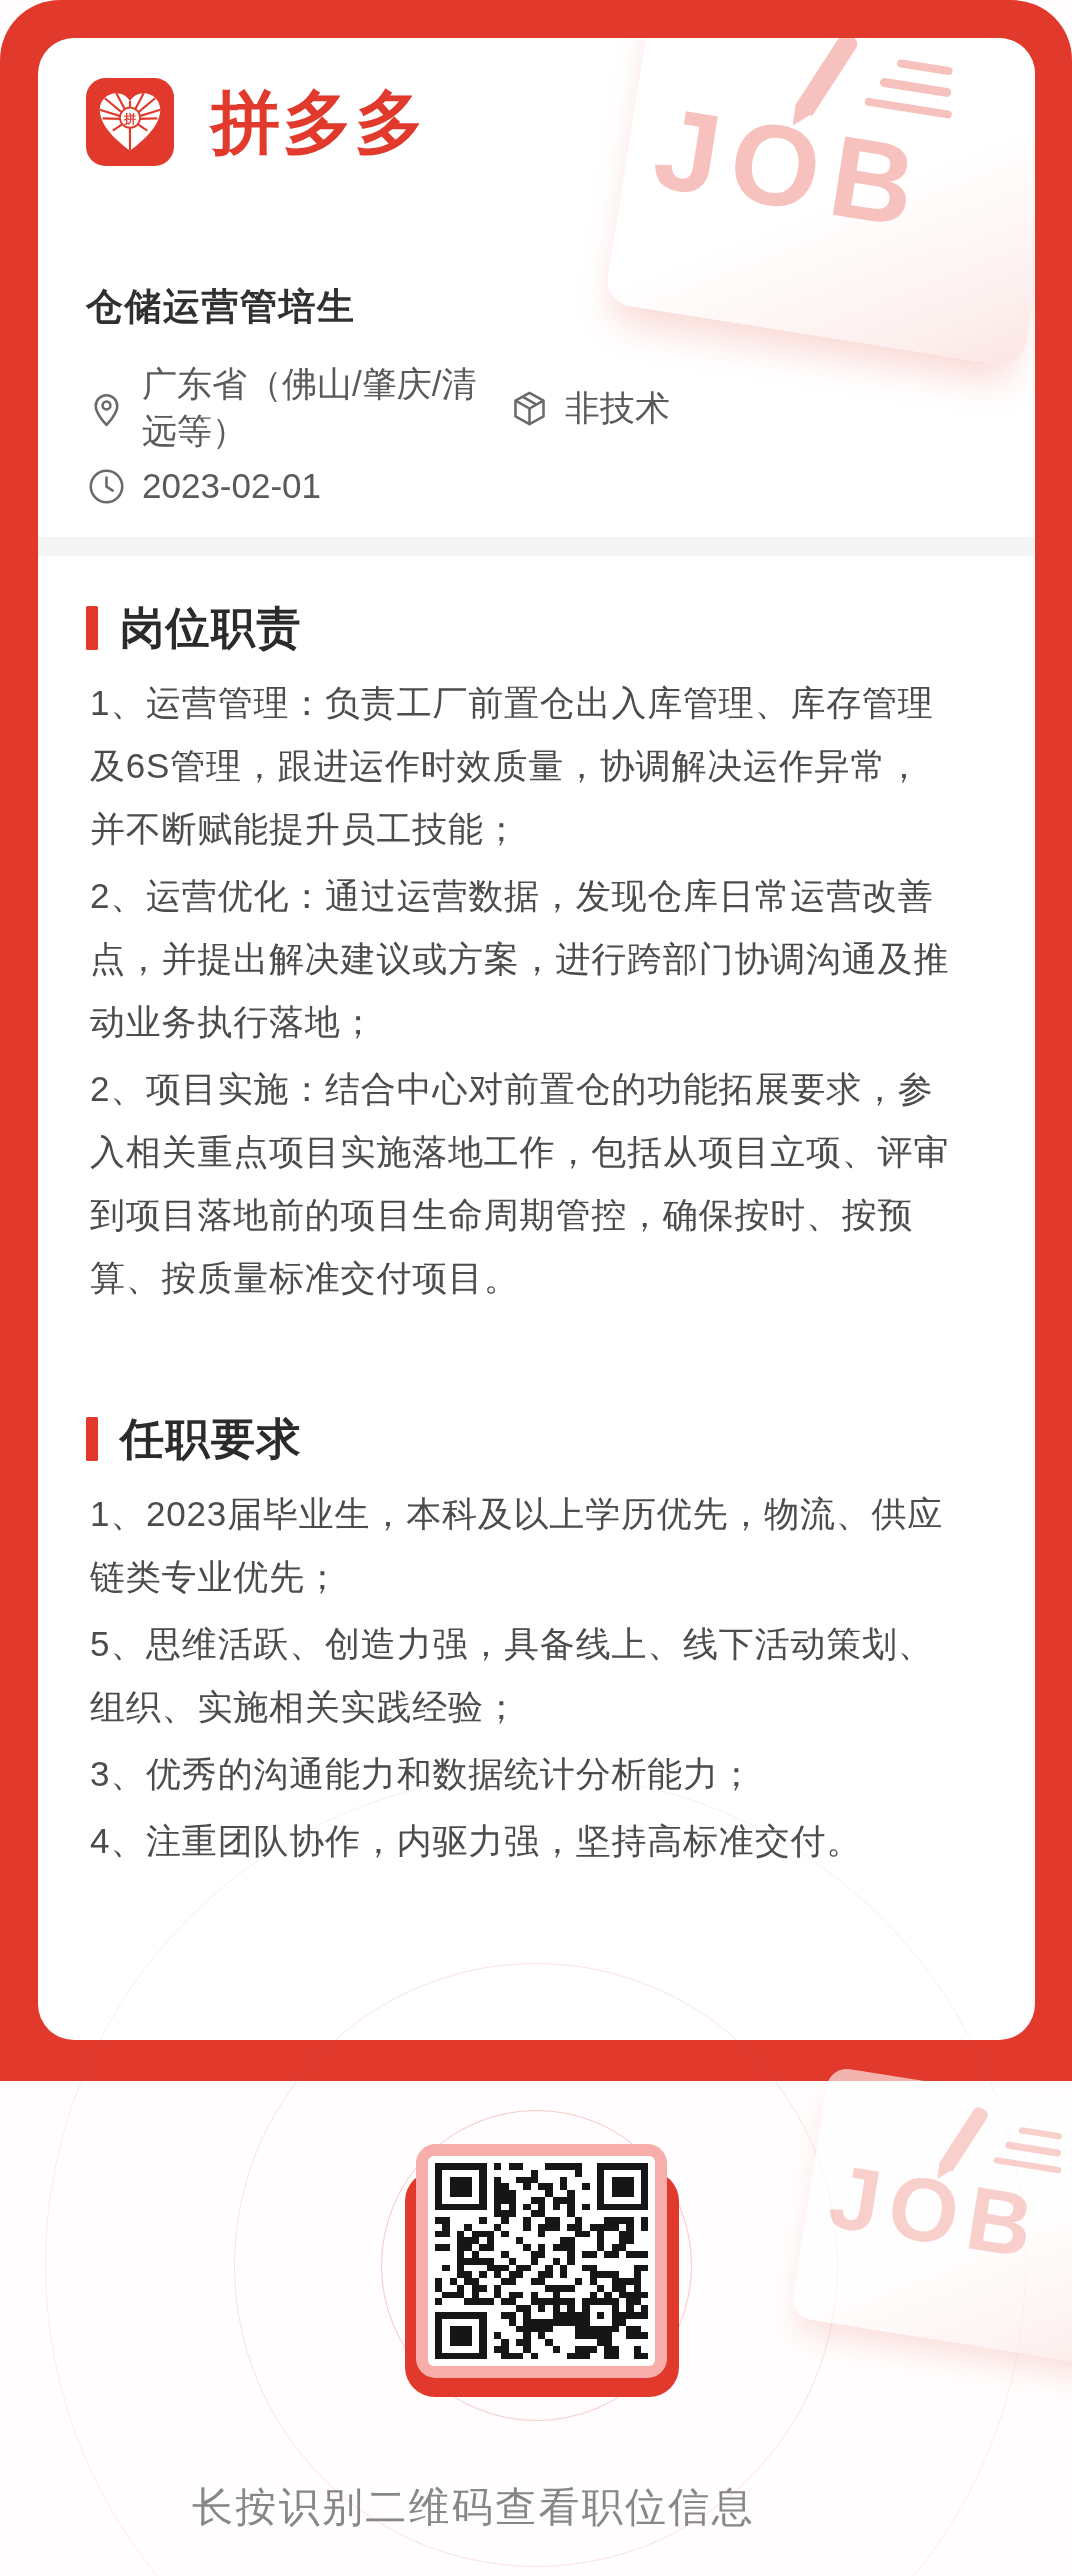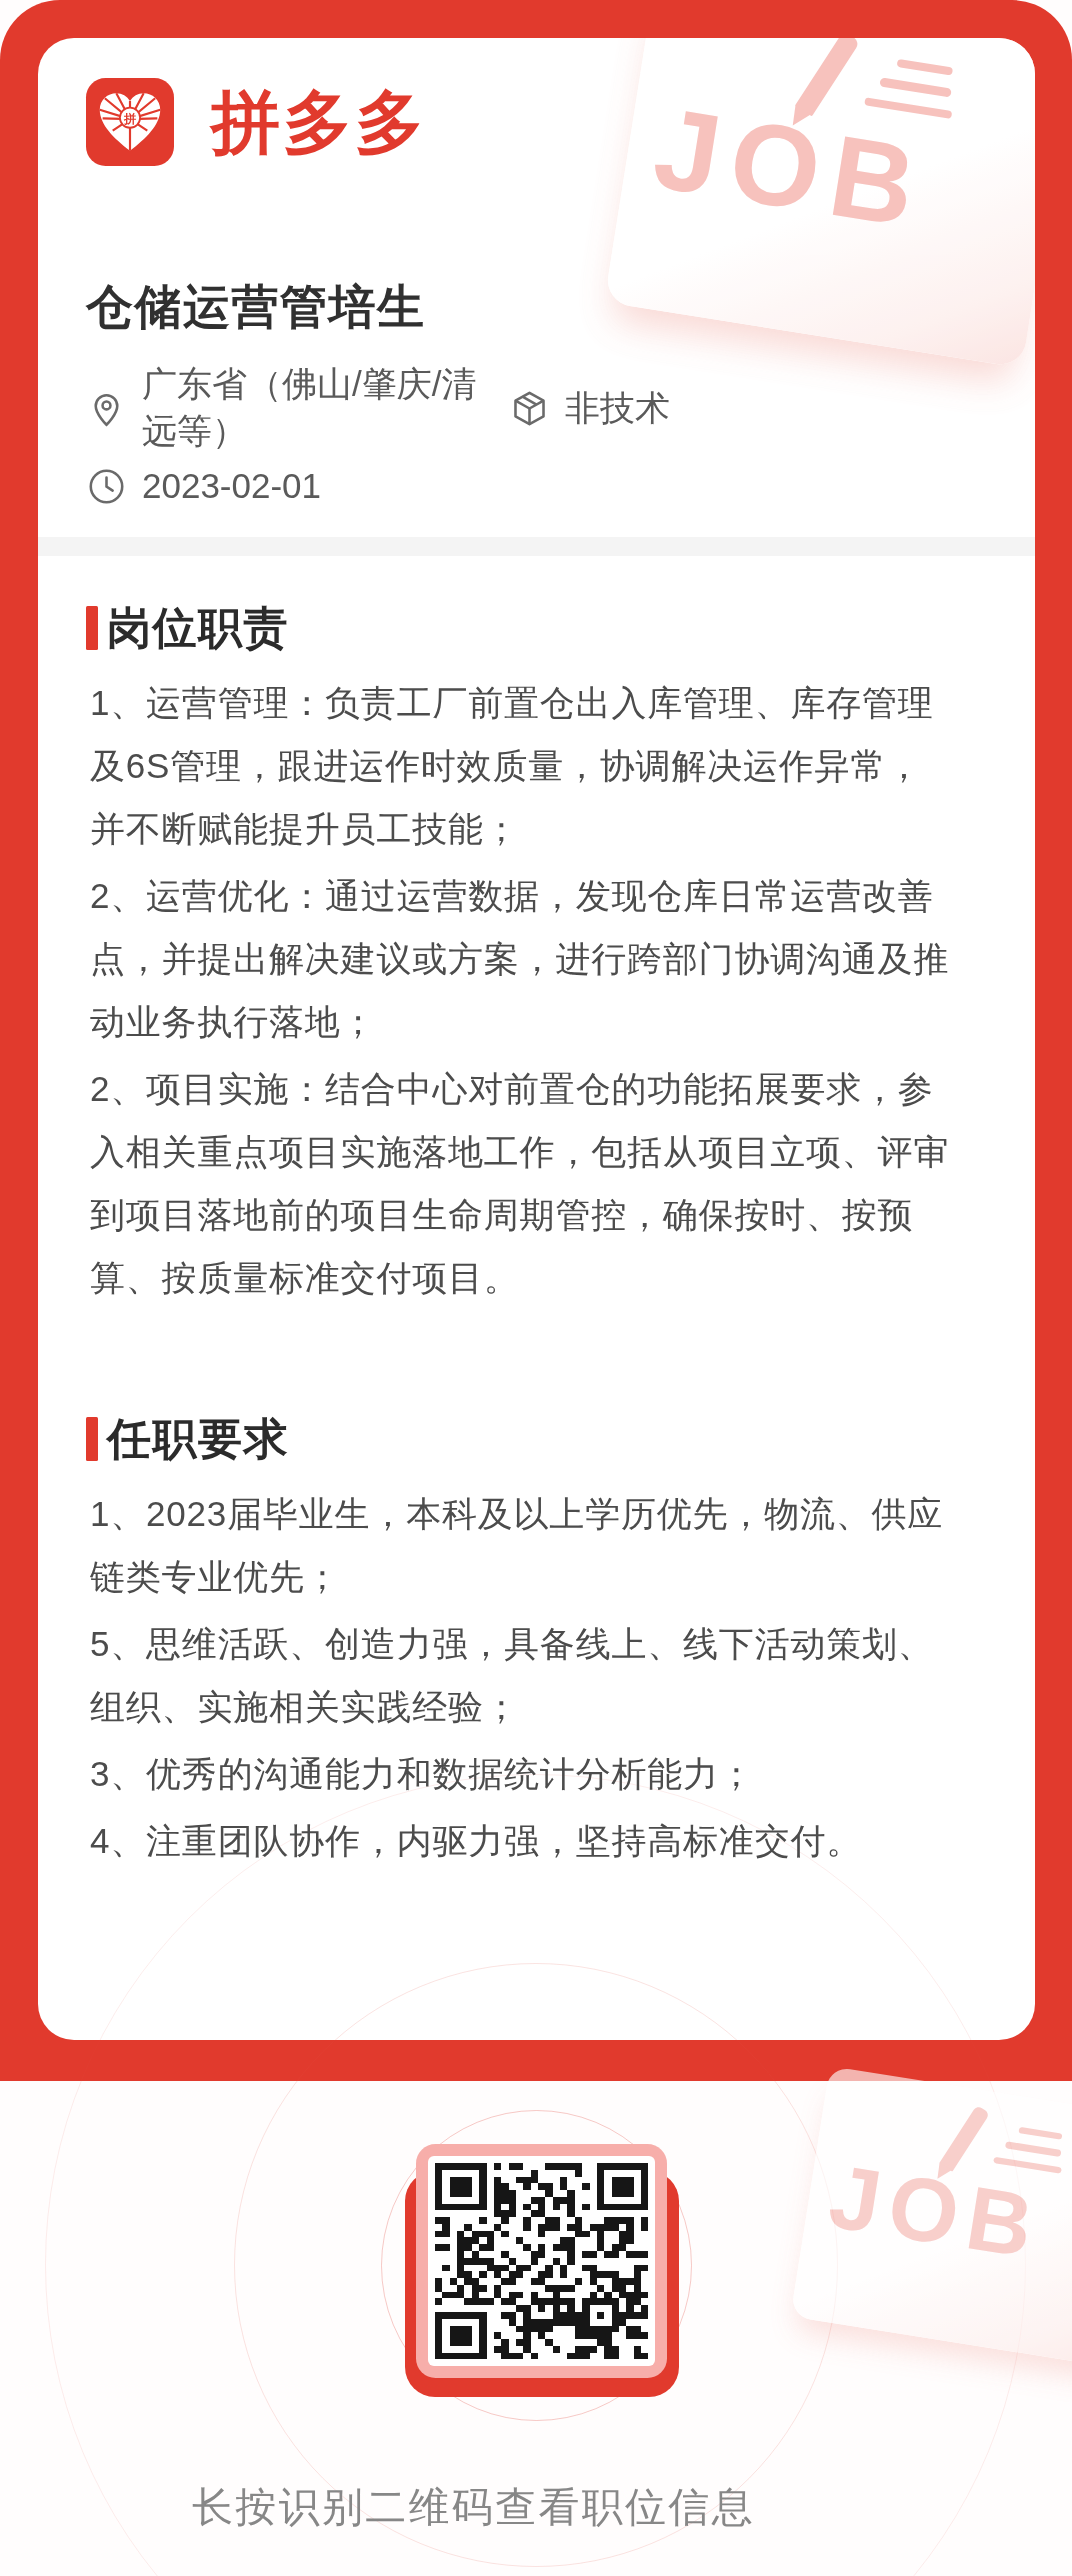--- a/index.html
+++ b/index.html
@@ -34,31 +34,31 @@
             color:var(--wm-pink);font-family:"Liberation Sans","DejaVu Sans",sans-serif;}
   .wm-top{left:589px;top:-26px;}
   .wm-bottom{left:830px;top:-15px;transform:rotate(9deg) scale(.78);transform-origin:top left;opacity:.62;}
 
   
   .brand-row{position:relative;z-index:2;display:flex;align-items:center;height:88px;}
   .logo-box{width:88px;height:88px;background:var(--accent);border-radius:19.6px;display:flex;align-items:center;justify-content:center;flex:0 0 auto;}
   .logo-box svg{width:72px;height:72px;display:block;}
   .brand-text{margin-left:37px;font-size:69px;font-weight:700;color:var(--accent);letter-spacing:3px;line-height:1;}
 
-  .job-title{position:relative;z-index:2;margin-top:113px;font-size:47px;line-height:56px;font-weight:600;color:#303030;letter-spacing:1.5px;}
+  .job-title{position:relative;z-index:2;margin-top:113px;font-size:37px;line-height:56px;font-weight:600;color:#303030;letter-spacing:1.5px;}
 
   .meta{position:relative;z-index:2;margin-top:26px;font-size:35px;color:#5a5a5a;}
   .meta-row{display:grid;grid-template-columns:423px auto;align-items:center;margin-bottom:10.6px;}
   .meta-item{display:flex;align-items:center;gap:15px;}
   .meta-item svg{width:41px;height:41px;flex:0 0 auto;}
 
   .divider{height:19.6px;background:var(--divider);margin:30px -48px 0 -48px;}
 
   
-  .sec-heading{position:relative;z-index:2;display:flex;align-items:center;gap:9px;margin-top:50px;text-align:right;}
+  .sec-heading{position:relative;z-index:2;display:flex;align-items:center;gap:22px;margin-top:50px;text-align:right;}
   .sec-heading .bar{width:12px;height:44px;background:var(--accent);border-radius:1.5px;flex:0 0 auto;}
   .sec-heading .txt{font-size:44px;font-weight:700;color:#2b2b2b;letter-spacing:1.5px;line-height:1;}
   .sec-heading.second{margin-top:108px;}
   .sec-body{position:relative;z-index:2;margin-top:21px;width:868px;font-size:35px;line-height:63px;color:#4c4c4c;letter-spacing:0.8px;}
   .sec-body p{margin:4px;}
 
   
   .bottom{position:absolute;left:0;top:2081px;width:1072px;height:495px;background:#fffdfd;}
   .ring{position:absolute;border-radius:50%;border:1.5px solid rgba(224,80,70,.22);}
   .ring.r1{width:311px;height:311px;left:381px;top:29px;border-color:rgba(224,80,70,.30);}

